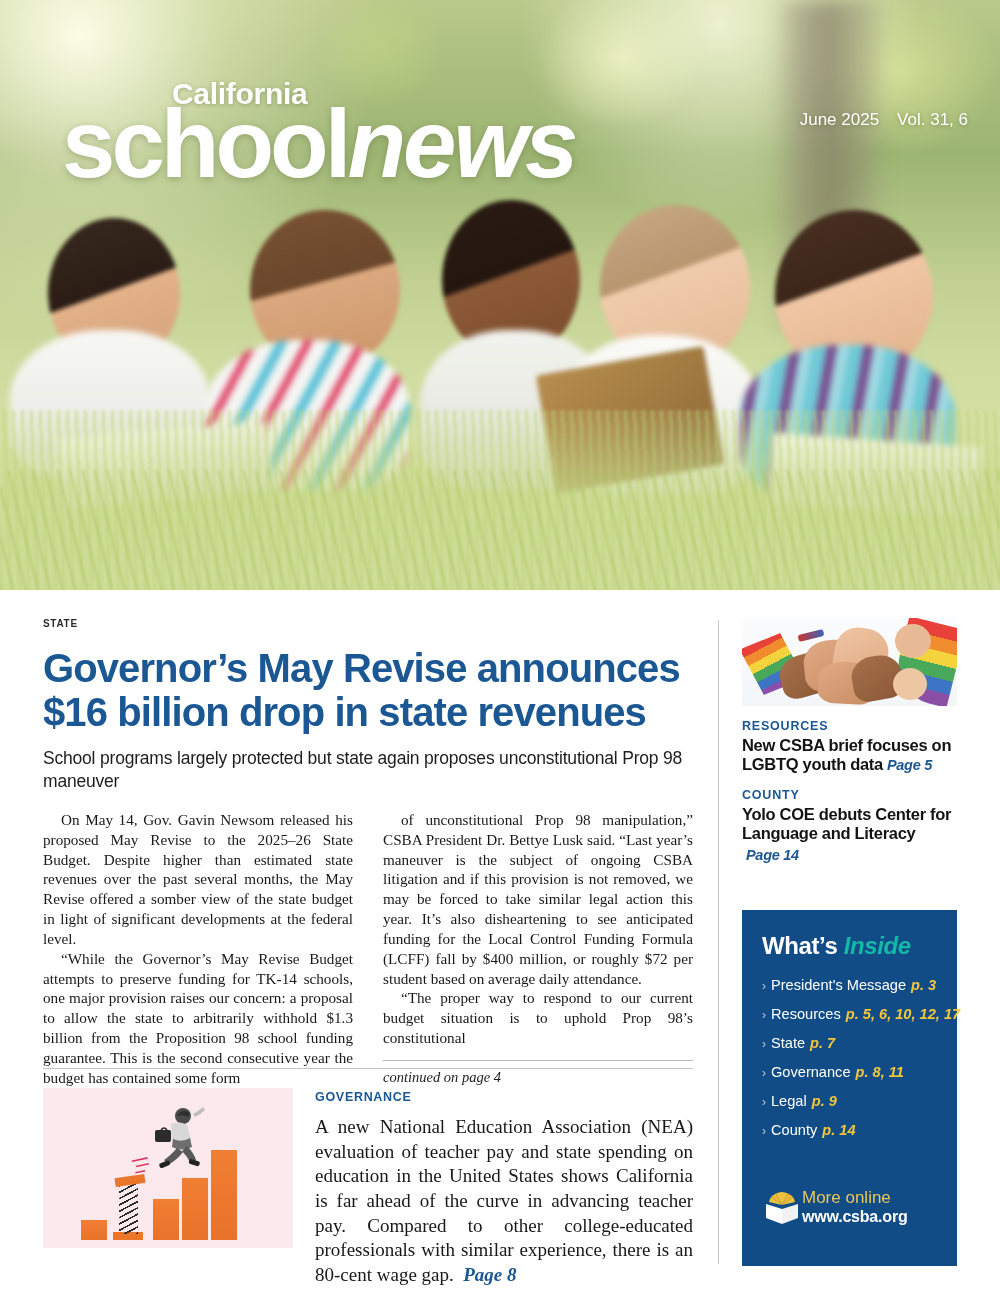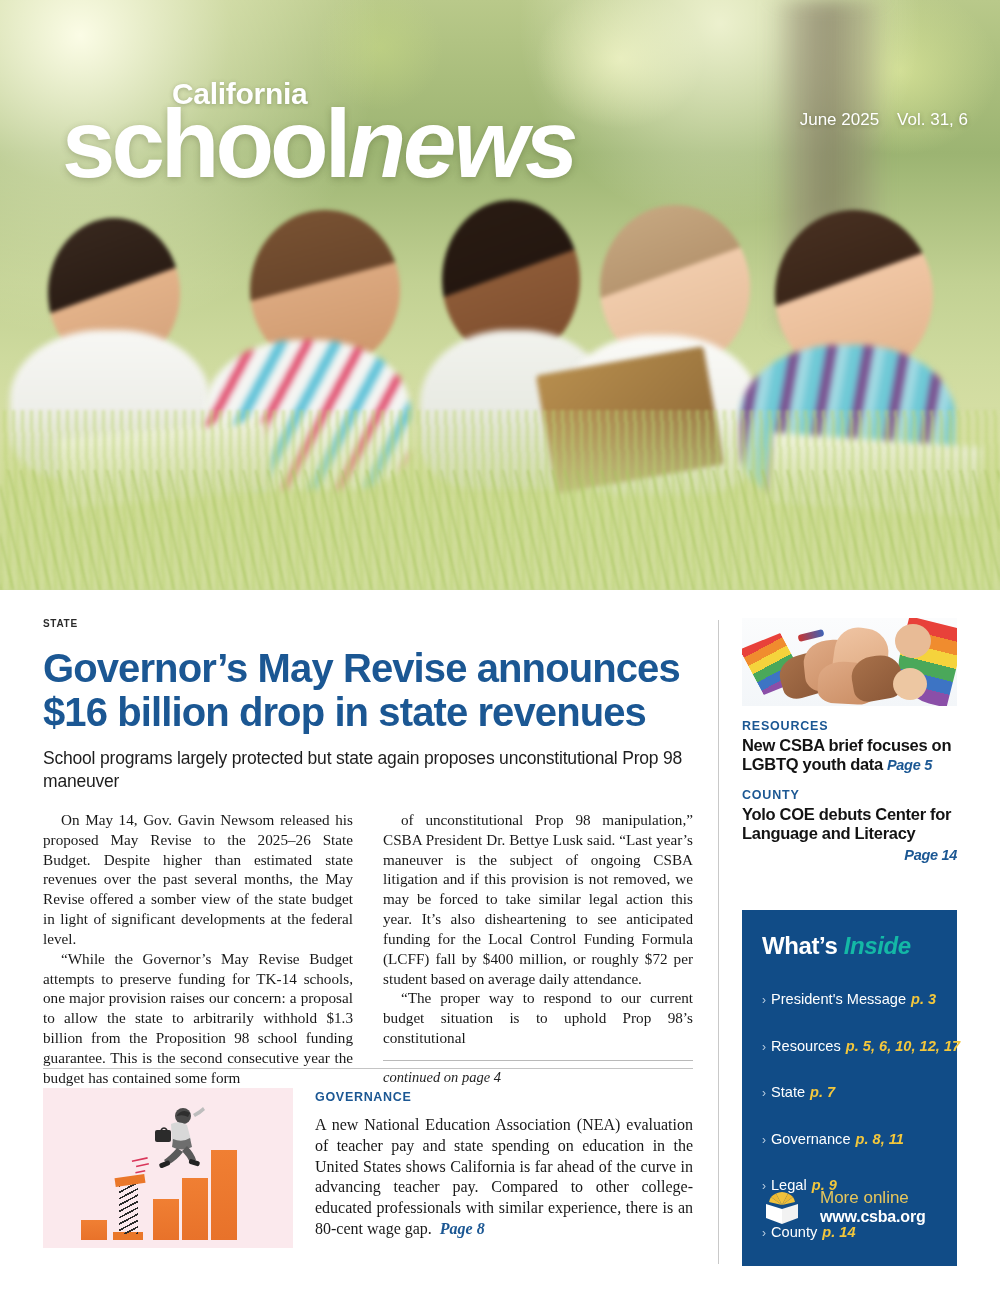--- a/index.html
+++ b/index.html
@@ -259,21 +259,21 @@
   .subhead {
     font-size: 19px;
     font-weight: bold;
     color: #131313;
     line-height: 1.2;
     letter-spacing: -0.3px;
   }
   .bottom-body {
     margin-top: 11px;
     font-family: "Liberation Serif", serif;
-    font-size: 16px;
+    font-size: 19px;
     line-height: 1.3;
     color: #181818;
     text-align: justify;
   }
   .pageref {
     color: #1b5793;
     font-style: italic;
     font-weight: bold;
     white-space: nowrap;
   }
@@ -329,21 +329,20 @@
     font-weight: bold;
     color: #131313;
     line-height: 1.18;
     letter-spacing: -0.3px;
   }
   .rail-title .pageref { font-size: 14.5px; margin-left: 4px; }
   .rail-page {
     display: block;
     margin-top: 3px;
     font-size: 14.5px;
-    text-align: right;
   }
 
   
   .inside-box {
     position: absolute;
     left: 742px;
     top: 320px;
     width: 215px;
     height: 356px;
     background: #114c87;
@@ -363,41 +362,40 @@
   .inside-list {
     margin: 18px 0 0 20px;
     list-style: none;
   }
   .inside-list li {
     color: #ffffff;
     font-size: 14.6px;
     line-height: 1.0;
     margin-bottom: 14.5px;
     white-space: nowrap;
-    margin-top: 32px;
   }
   .inside-list li .chev {
     color: #b9cde0;
     margin-right: 5px;
     font-size: 12px;
   }
   .inside-list li .pg {
     color: #f3c73c;
     font-style: italic;
     font-weight: bold;
     margin-left: 5px;
   }
 
   .more-online {
     position: absolute;
     left: 20px;
     bottom: 38px;
     display: flex;
     align-items: center;
-    gap: 18px;
+    gap: 0;
   }
   .csba-logo {
     width: 40px; height: 40px;
     position: relative;
     flex: 0 0 40px;
   }
   .more-text .line1 {
     font-size: 17px;
     color: #e7c65c;
     line-height: 1.1;

